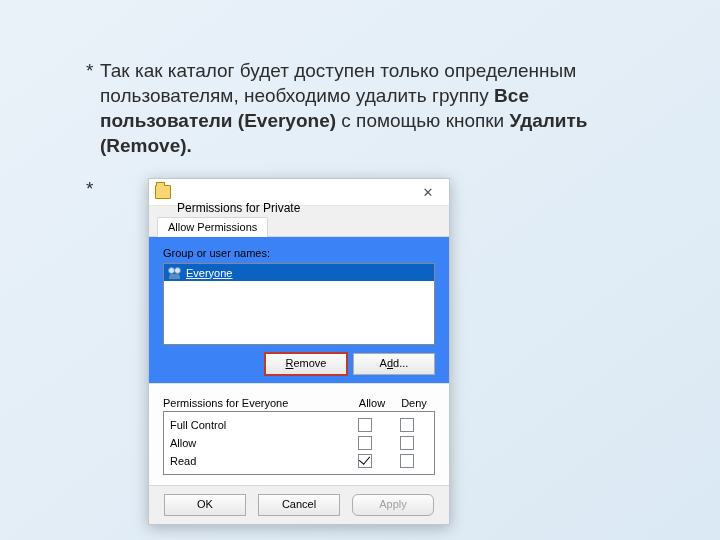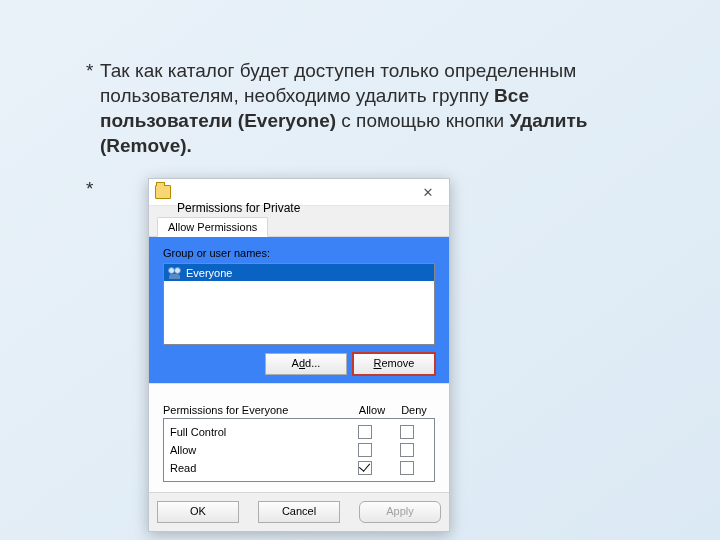--- a/index.html
+++ b/index.html
@@ -131,20 +131,21 @@
     background: #fff;
   }
   .listrow {
     display: flex;
     align-items: center;
     background: #0a63c2;
     color: #fff;
     height: 17px;
     padding: 0 4px;
     font-size: 11px;
+    text-decoration: underline;
   }
   .group-icon {
     width: 14px;
     height: 12px;
     margin-right: 4px;
     position: relative;
   }
   .group-icon .head {
     position: absolute;
     width: 5px; height: 5px;
@@ -194,21 +195,21 @@
   }
 
   .perm-area {
     padding: 4px 14px 10px 14px;
     background: #fdfdfd;
     border-top: 1px solid #e0e0e0;
   }
   .perm-head {
     display: flex;
     font-size: 11px;
-    margin-top: 16px;
+    margin-top: 9px;
     margin-bottom: 2px;
   }
   .perm-head .col-name { flex: 1; }
   .perm-head .col-check { width: 42px; text-align: center; }
 
   .perm-list {
     border: 1px solid #828790;
     background: #fff;
     padding: 4px 0;
   }
@@ -238,22 +239,22 @@
     border-right: 1.5px solid #000;
     border-bottom: 1.5px solid #000;
     transform: rotate(40deg) scaleX(0.9);
   }
 
   .footer {
     background: #f0f0f0;
     border-top: 1px solid #d7d7d7;
     padding: 8px;
     display: flex;
-    justify-content: space-between;
-    gap: 6px;
+    justify-content: center;
+    gap: 12px;
   }
 </style>
 </head>
 <body>
 <div class="slide">
 
   <div class="bullet-text">
     <span class="asterisk">*</span>
     <span>Так как каталог будет доступен только определенным пользователям, необходимо удалить группу </span><b>Все пользователи (Everyone)</b><span> с помощью кнопки </span><b>Удалить (Remove).</b>
   </div>
@@ -277,22 +278,22 @@
         <div class="listrow">
           <span class="group-icon">
             <span class="head h1"></span>
               <span class="head h2"></span>
               <span class="body"></span>
           </span>
           <span>Everyone</span>
         </div>
       </div>
       <div class="btnrow">
+        <div class="winbtn remove"><span class="ul">R</span><span>emove</span></div>
         <div class="winbtn"><span>A</span><span class="ul">d</span><span>d...</span></div>
-        <div class="winbtn remove"><span class="ul">R</span><span>emove</span></div>
       </div>
     </div>
 
     <div class="perm-area">
       <div class="perm-head">
         <div class="col-name">Permissions for Everyone</div>
         <div class="col-check">Allow</div>
         <div class="col-check">Deny</div>
       </div>
       <div class="perm-list">

